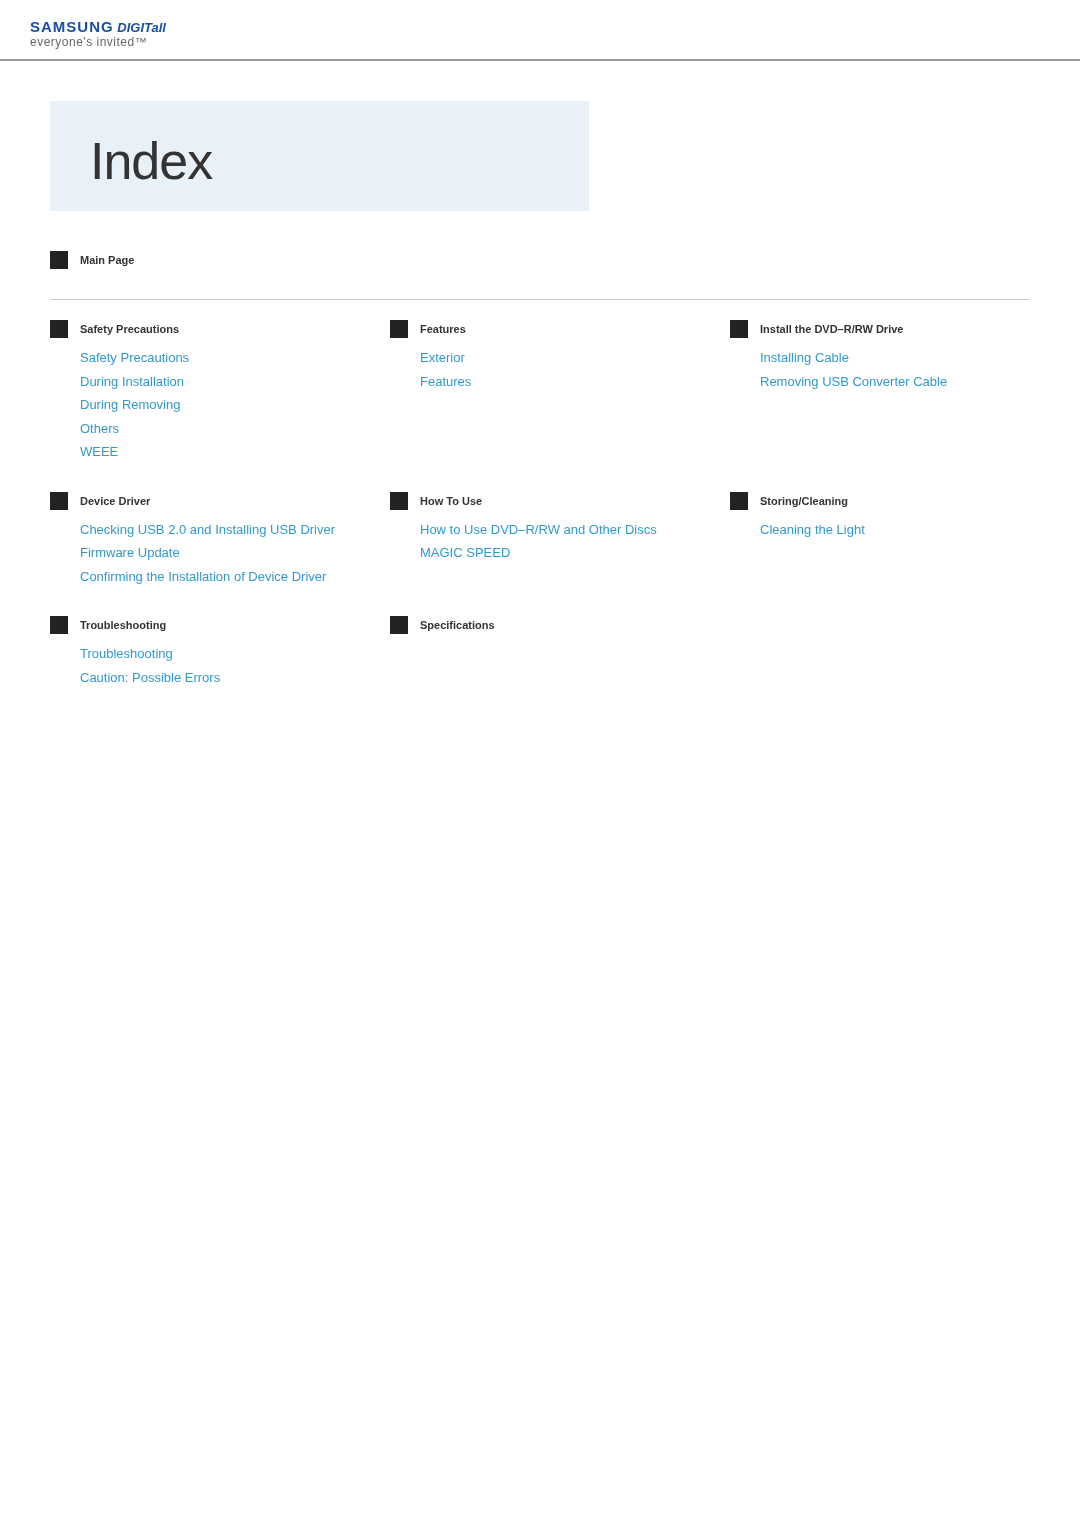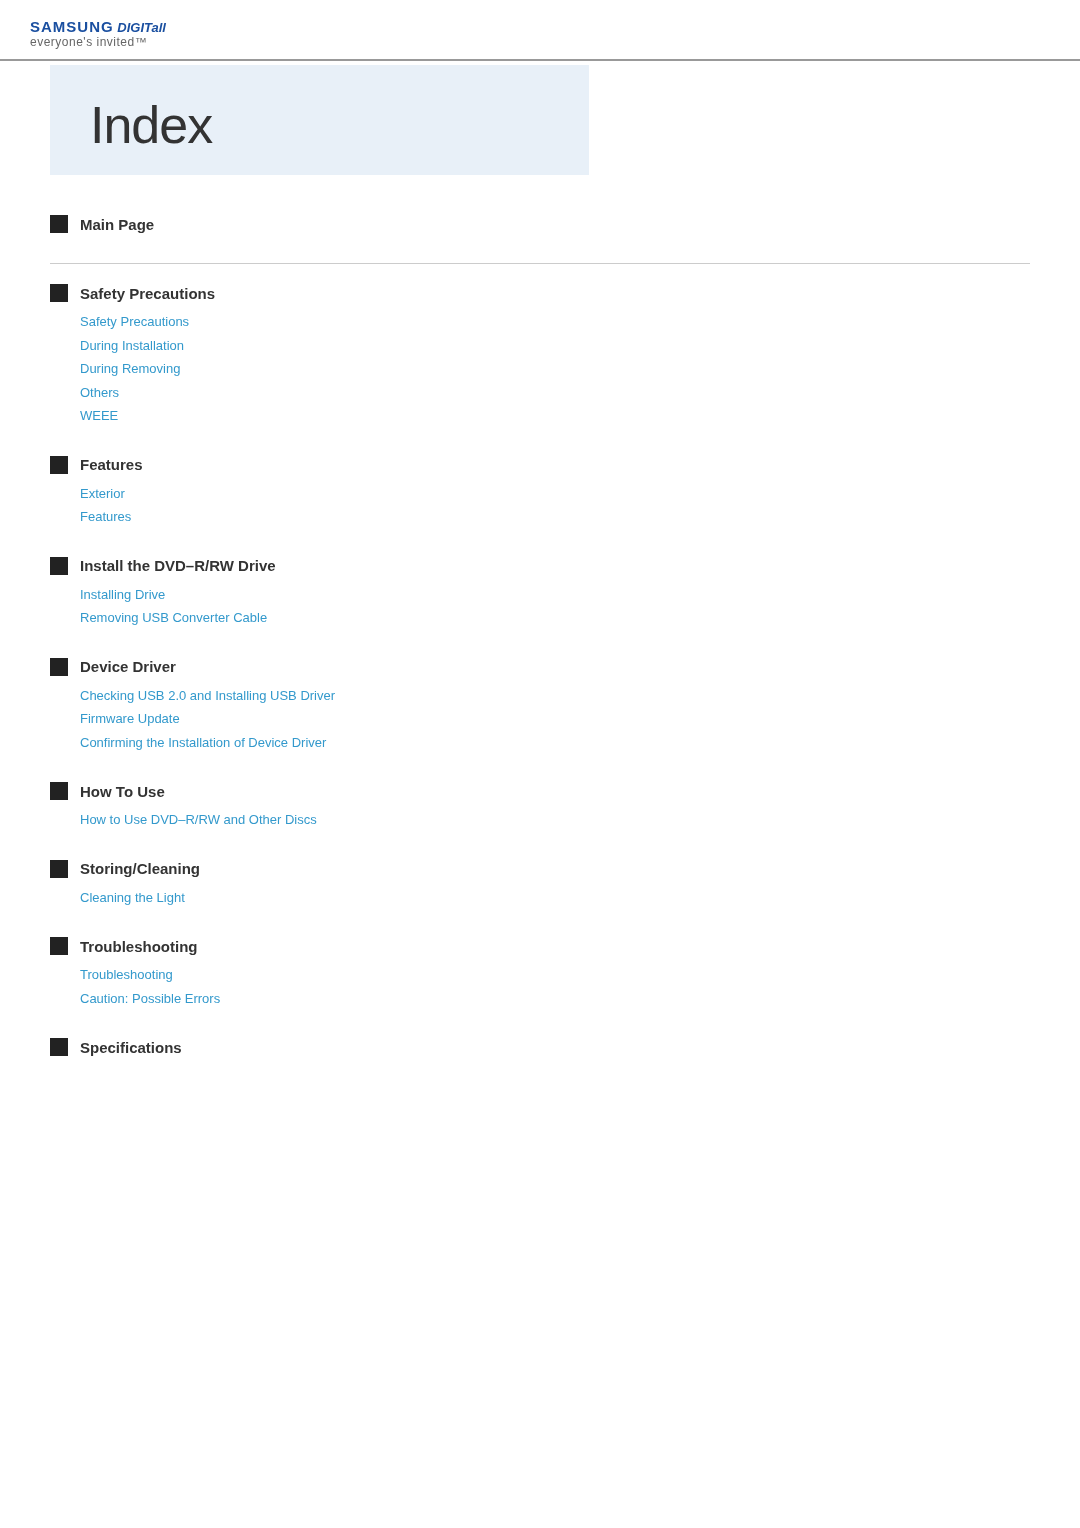--- a/index.html
+++ b/index.html
@@ -39,20 +39,21 @@
     }
 
     .logo-tagline {
       font-size: 12px;
       color: #666;
       letter-spacing: 0.5px;
     }
 
     .content {
       padding: 4px 50px 40px 50px;
+      margin-top: 36px;
     }
 
     .page-title-section {
       background: #e8f0f8;
       padding: 30px 40px 20px 40px;
       margin-bottom: 30px;
       border-radius: 0 0 0 0;
       width: 55%;
     }
 
@@ -73,28 +74,28 @@
 
     .section-icon {
       width: 18px;
       height: 18px;
       background: #222;
       flex-shrink: 0;
       display: inline-block;
     }
 
     .section-header-text {
-      font-size: 15px;
+      font-size: 11px;
       font-weight: bold;
       color: #333;
     }
 
     .two-column-grid {
       display: grid;
-      grid-template-columns: 1fr;
+      grid-template-columns: 1fr 1fr 1fr;
       gap: 0 40px;
       margin-bottom: 10px;
     }
 
     .section-group {
       margin-bottom: 30px;
     }
 
     .section-header {
       display: flex;
@@ -175,21 +176,21 @@
         <a class="section-link">Features</a>
       </div>
     </div>
 
     <div class="section-group">
       <div class="section-header">
         <span class="section-icon"></span>
         <span class="section-header-text">Install the DVD–R/RW Drive</span>
       </div>
       <div class="section-links">
-        <a class="section-link">Installing Drive</a>
+        <a class="section-link">Installing Cable</a>
         <a class="section-link">Removing USB Converter Cable</a>
       </div>
     </div>
 
     <div class="section-group">
       <div class="section-header">
         <span class="section-icon"></span>
         <span class="section-header-text">Device Driver</span>
       </div>
       <div class="section-links">
@@ -199,20 +200,21 @@
       </div>
     </div>
 
     <div class="section-group">
       <div class="section-header">
         <span class="section-icon"></span>
         <span class="section-header-text">How To Use</span>
       </div>
       <div class="section-links">
         <a class="section-link">How to Use DVD–R/RW and Other Discs</a>
+        <a class="section-link">MAGIC SPEED</a>
       </div>
     </div>
 
     <div class="section-group">
       <div class="section-header">
         <span class="section-icon"></span>
         <span class="section-header-text">Storing/Cleaning</span>
       </div>
       <div class="section-links">
         <a class="section-link">Cleaning the Light</a>

